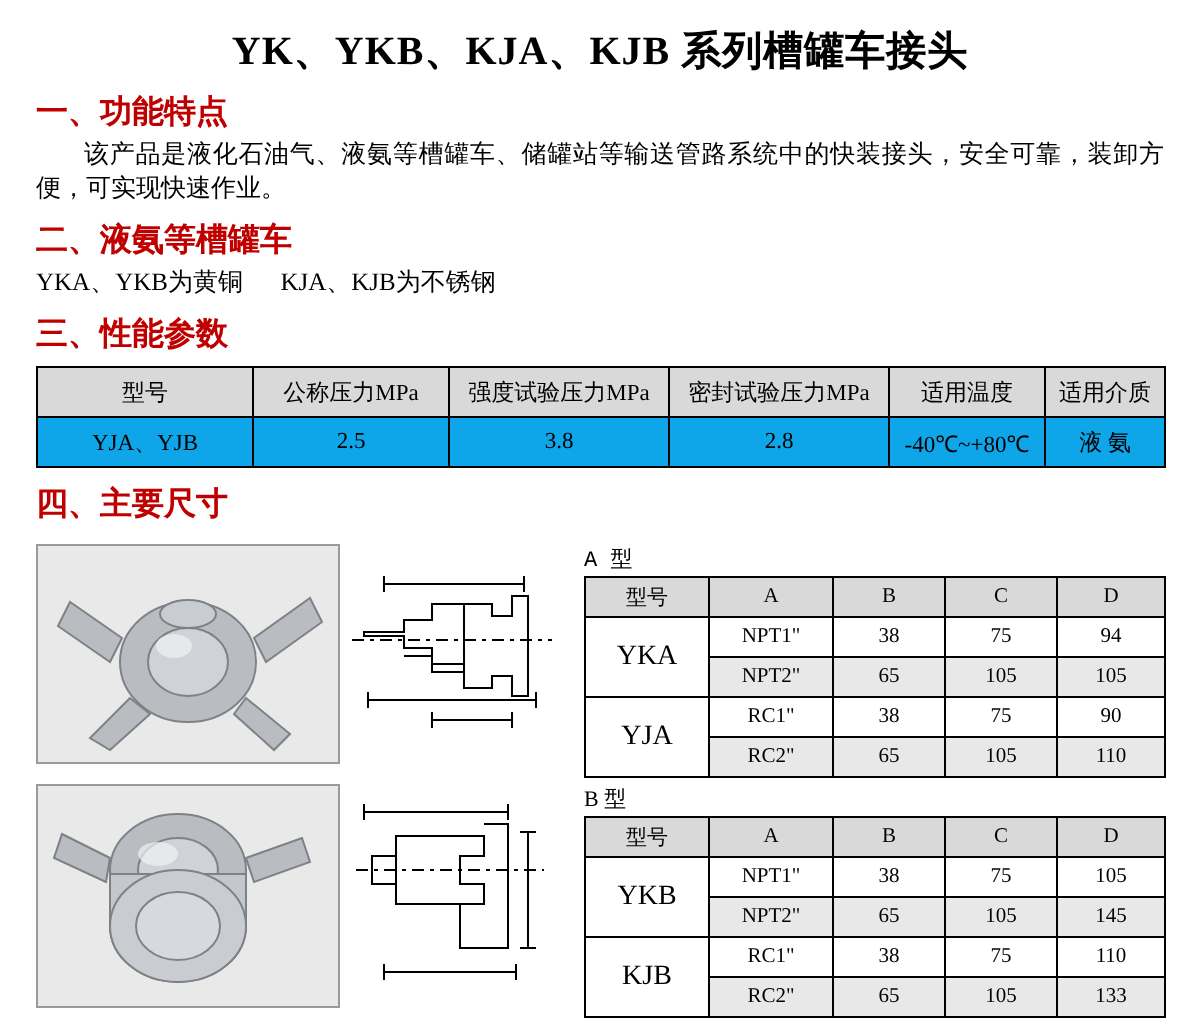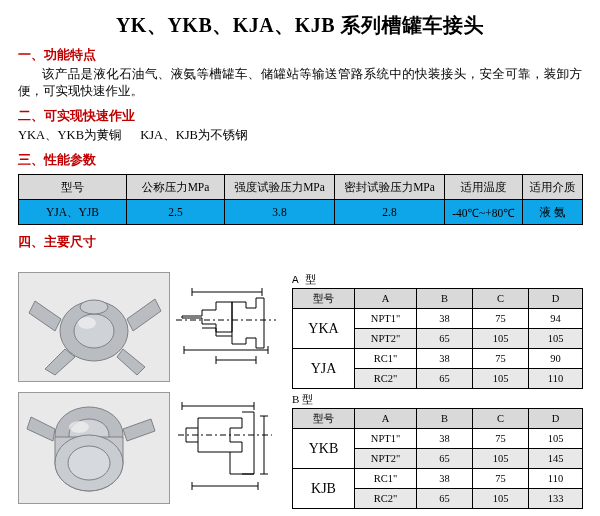--- a/index.html
+++ b/index.html
@@ -18,21 +18,21 @@
     font-size:20px;
     font-weight:bold;
     letter-spacing:0.5px;
     padding-top:12px;
     font-family:"Liberation Serif", serif;
   }
 
   .sec-head{
     color:#c00000;
     font-weight:bold;
-    font-size:13px;
+    font-size:16px;
     margin:7px 0 2px 18px;
   }
   .body-text{
     font-size:12.5px;
     line-height:17px;
     margin:0 18px 0 18px;
     text-align:justify;
   }
   .body-text.indent{text-indent:24px;}
   .mat-line{
@@ -99,21 +99,21 @@
 </head>
 <body>
 
 <div class="page">
 
   <div class="title">YK、YKB、KJA、KJB 系列槽罐车接头</div>
 
   <div class="sec-head">一、功能特点</div>
   <div class="body-text indent">该产品是液化石油气、液氨等槽罐车、储罐站等输送管路系统中的快装接头，安全可靠，装卸方便，可实现快速作业。</div>
 
-  <div class="sec-head">二、可实现快速作业</div>
+  <div class="sec-head">二、液氨等槽罐车</div>
   <div class="mat-line">YKA、YKB为黄铜      KJA、KJB为不锈钢</div>
 
   <div class="sec-head">三、性能参数</div>
   <div class="perf-wrap">
     <table class="perf">
       <colgroup>
         <col style="width:108px">
           <col style="width:98px">
           <col style="width:110px">
         <col style="width:110px">

